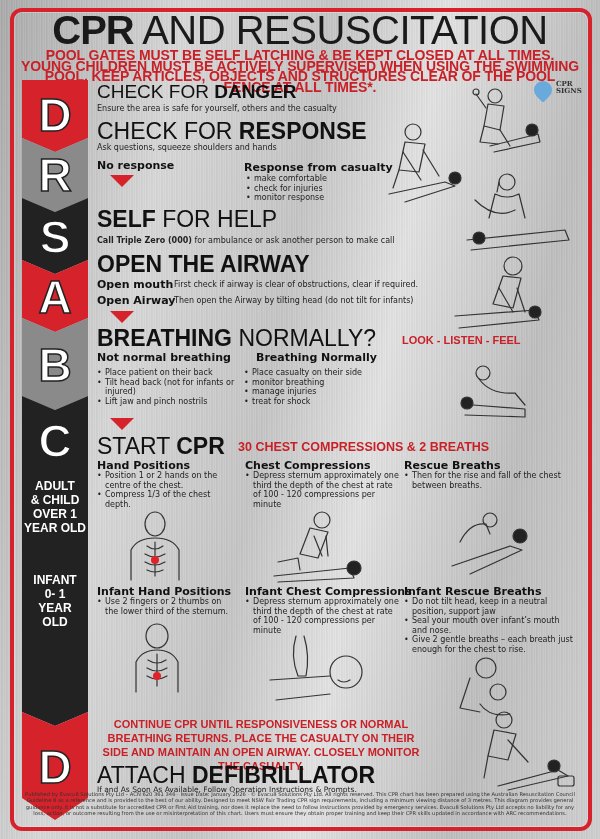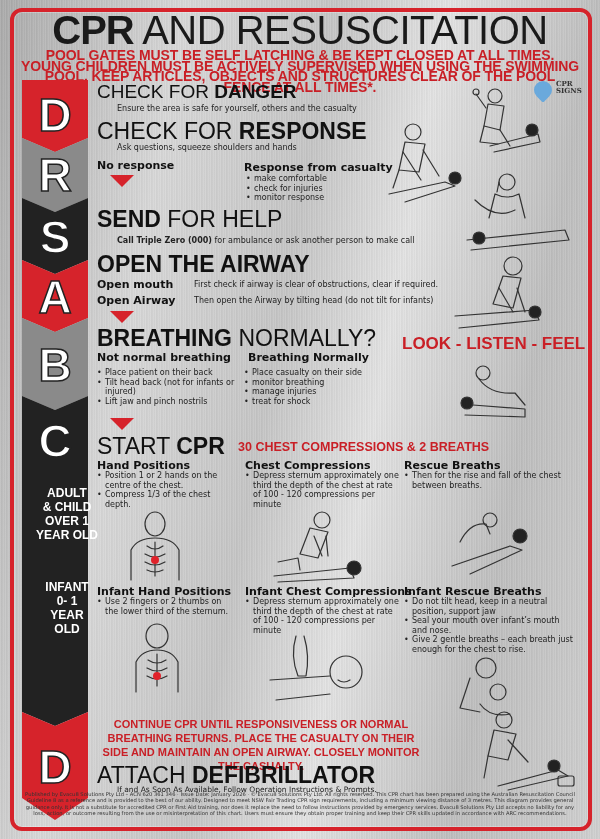--- a/index.html
+++ b/index.html
@@ -42,30 +42,30 @@
   
   .sidebar { position: absolute; left: 22px; top: 80px; width: 66px; height: 745px; }
   .seg { position: absolute; left: 0; width: 66px; }
   .seg .letter {
     position: absolute; left: 0; width: 66px; text-align: center;
     font-family: "Liberation Sans", sans-serif; font-weight: 900;
     color: #fff; font-size: 46px; line-height: 46px;
     -webkit-text-stroke: 1.5px #222;
   }
   .seg .sub {
-    position: absolute; left: 12px; width: 66px; text-align: center;
+    position: absolute; left: 0; width: 66px; text-align: center;
     font-family: "Liberation Sans", sans-serif; font-weight: bold;
-    color: #fff; font-size: 12px; line-height: 13px; margin-top: 7px;
+    color: #fff; font-size: 12px; line-height: 13px;
   }
 
   
   .h { position: absolute; font-family: "Liberation Sans", sans-serif; color: #111; white-space: nowrap; }
   .h .thin { font-weight: 300; }
   .h .bold { font-weight: 900; }
-  .small { position: absolute; font-size: 8px; line-height: 9.5px; color: #222; white-space: nowrap; margin-left: 20px; }
+  .small { position: absolute; font-size: 8px; line-height: 9.5px; color: #222; white-space: nowrap; }
   .lbl { position: absolute; font-size: 11px; line-height: 10px; font-weight: bold; color: #111; white-space: nowrap; }
   ul.bul { position: absolute; list-style: none; font-size: 8px; line-height: 9.6px; color: #222; }
   ul.bul li { padding-left: 8px; position: relative; }
   ul.bul li::before { content: "•"; position: absolute; left: 0; top: 0; }
   .tri { position: absolute; width: 0; height: 0; border-left: 12px solid transparent; border-right: 12px solid transparent; border-top: 12px solid #d6232b; }
   .red-h { position: absolute; color: #c91f26; font-family: "Liberation Sans", sans-serif; font-weight: 900; white-space: nowrap; }
   .cont {
     position: absolute; left: 96px; width: 330px; top: 717px;
     text-align: center; color: #c91f26;
     font-family: "Liberation Sans", sans-serif; font-weight: 900;
@@ -151,39 +151,39 @@
 <div class="small" style="left:97px;top:143px">Ask questions, squeeze shoulders and hands</div>
 <div class="lbl" style="left:97px;top:161px">No response</div>
 <div class="tri" style="left:110px;top:175px"></div>
 <div class="lbl" style="left:244px;top:163px">Response from casualty</div>
 <ul class="bul" style="left:246px;top:174px">
   <li>make comfortable</li>
   <li>check for injuries</li>
   <li>monitor response</li>
 </ul>
 
-<div class="h" style="left:97px;top:207px;font-size:23px;line-height:24px"><span class="bold">SEND</span><span class="thin"> FOR HELP</span></div>
+<div class="h" style="left:97px;top:207px;font-size:23px;line-height:24px"><span class="bold">SELF</span><span class="thin"> FOR HELP</span></div>
 <div class="small" style="left:97px;top:236px"><b>Call Triple Zero (000)</b><span> for ambulance or ask another person to make call</span></div>
 
 <div class="h" style="left:97px;top:251px;font-size:23px;line-height:26px"><span class="bold">OPEN THE AIRWAY</span></div>
 <div class="lbl" style="left:97px;top:280px">Open mouth</div>
 <div class="small" style="left:174px;top:280px">First check if airway is clear of obstructions, clear if required.</div>
 <div class="lbl" style="left:97px;top:296px">Open Airway</div>
 <div class="small" style="left:174px;top:296px">Then open the Airway by tilting head (do not tilt for infants)</div>
 <div class="tri" style="left:110px;top:311px"></div>
 
 <div class="h" style="left:97px;top:326px;font-size:23px;line-height:24px"><span class="bold">BREATHING</span><span class="thin"> NORMALLY?</span></div>
-<div class="red-h" style="left:402px;top:334px;font-size:17px">LOOK - LISTEN - FEEL</div>
+<div class="red-h" style="left:402px;top:334px;font-size:11px">LOOK - LISTEN - FEEL</div>
 <div class="lbl" style="left:97px;top:353px">Not normal breathing</div>
 <ul class="bul" style="left:97px;top:368px;width:145px">
   <li>Place patient on their back</li>
   <li>Tilt head back (not for infants or injured)</li>
   <li>Lift jaw and pinch nostrils</li>
 </ul>
-<div class="lbl" style="left:248px;top:353px">Breathing Normally</div>
+<div class="lbl" style="left:256px;top:353px">Breathing Normally</div>
 <ul class="bul" style="left:244px;top:368px;width:150px">
   <li>Place casualty on their side</li>
   <li>monitor breathing</li>
   <li>manage injuries</li>
   <li>treat for shock</li>
 </ul>
 <div class="tri" style="left:110px;top:418px"></div>
 
 <div class="h" style="left:97px;top:434px;font-size:23px;line-height:24px"><span class="thin">START </span><span class="bold">CPR</span></div>
 <div class="red-h" style="left:238px;top:440px;font-size:12.5px">30 CHEST COMPRESSIONS &amp; 2 BREATHS</div>

